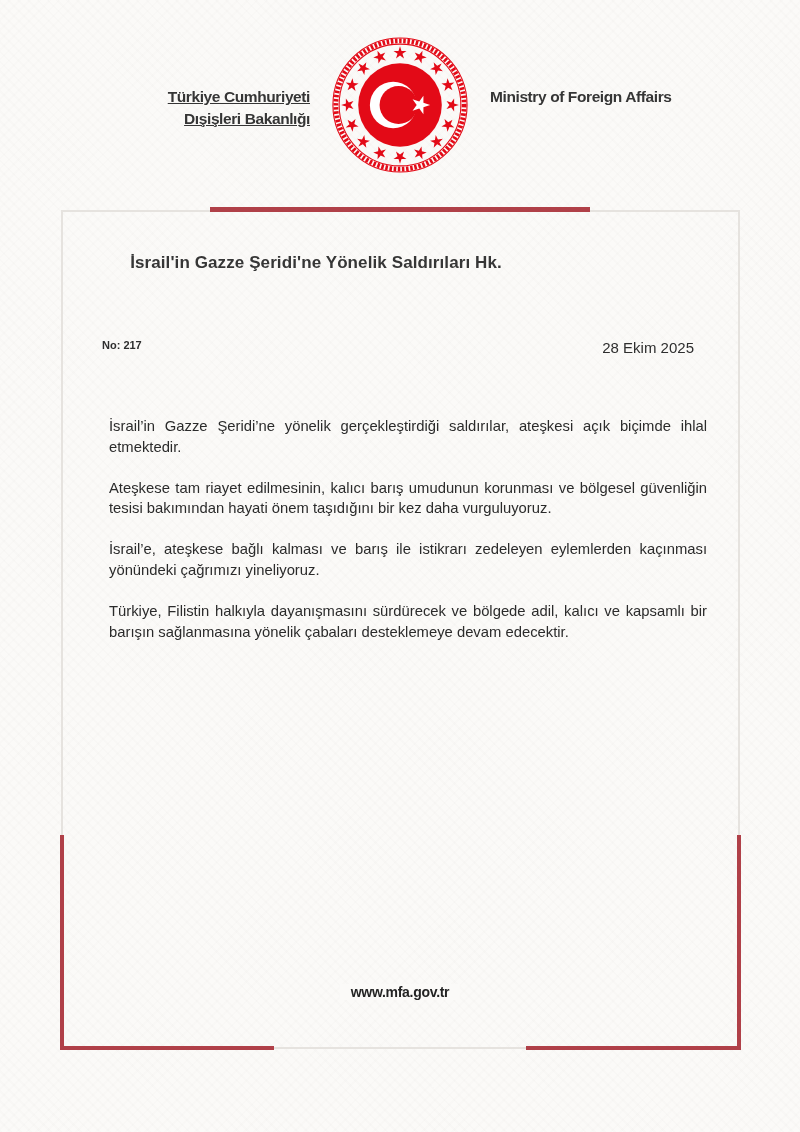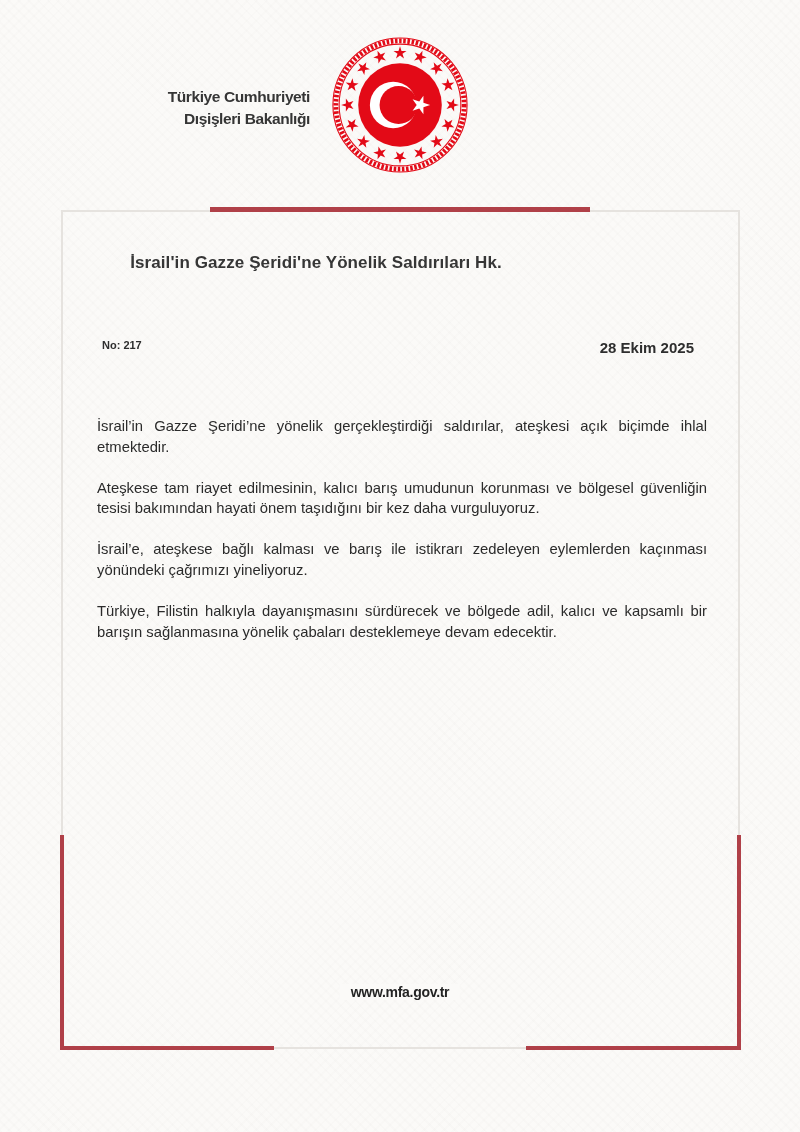--- a/index.html
+++ b/index.html
@@ -11,21 +11,21 @@
     background:#fbfaf8;
     background-image:
       repeating-linear-gradient(45deg,  rgba(120,110,100,0.018) 0 2px, transparent 2px 7px),
       repeating-linear-gradient(-45deg, rgba(120,110,100,0.014) 0 2px, transparent 2px 7px);
   }
 
   
   .hdr-left {
     position:absolute; top:86px; right:490px; text-align:right;
     font-size:15.5px; line-height:22px; font-weight:700;
-    letter-spacing:-0.4px; color:#353535; white-space:nowrap;
+    letter-spacing:-0.4px; color:#353535; white-space:nowrap;text-decoration:underline;
   }
   .hdr-right {
     position:absolute; top:86px; left:490px; text-align:left;
     font-size:15.5px; line-height:22px; font-weight:700;
     letter-spacing:-0.4px; color:#353535; white-space:nowrap;
   }
   .emblem { position:absolute; left:330px; top:35px; width:140px; height:140px; }
 
   
   .fr { position:absolute; }
@@ -46,28 +46,28 @@
   .doc-title {
     position:absolute; top:253px; left:0; width:632px; text-align:center;
     font-size:17px; font-weight:700; color:#363636; letter-spacing:0.1px;
   }
   .doc-no {
     position:absolute; top:339px; left:102px;
     font-size:11px; font-weight:700; color:#2e2e2e;
   }
   .doc-date {
     position:absolute; top:339px; right:106px;
-    font-size:15px; font-weight:700; color:#2e2e2e;
+    font-size:15px; font-weight:400; color:#2e2e2e;
   }
   .doc-body {
     position:absolute; top:416px; left:93px; width:614px;
     font-size:14.8px; line-height:20.8px; color:#2b2b2b;
     text-align:justify;
   }
-  .doc-body p { margin:0 0 20px 4px; }
+  .doc-body p { margin:0 0 20px 16px; }
 
   
   .footer-site {
     position:absolute; top:984px; left:400px; transform:translateX(-50%);
     background:#fbfaf8; padding:0 11px;
     font-size:14px; font-weight:700; letter-spacing:-0.3px; color:#242424;
     white-space:nowrap; z-index:2;
   }
 
   .red-fill { fill:#e30a17; }
@@ -110,20 +110,21 @@
       <use href="#st" transform="rotate(337.5) translate(0,-53.5) scale(7)"></use>
     </g>
 
     <circle r="43" class="red-fill"></circle>
     <circle cx="-7" cy="0" r="24" fill="#ffffff"></circle>
     <circle cx="-1.5" cy="0" r="19.5" class="red-fill"></circle>
     <use href="#st" fill="#ffffff" transform="translate(21,0) rotate(18) scale(10)"></use>
   </svg>
 
   <div class="hdr-right">
+    <div>Ministry of Foreign Affairs</div>
   </div>
 
   <div class="fr fr-gray fr-top-gray"></div>
   <div class="fr fr-red  fr-top-red"></div>
   <div class="fr fr-gray fr-left-gray"></div>
   <div class="fr fr-gray fr-right-gray"></div>
   <div class="fr fr-red  fr-left-red"></div>
   <div class="fr fr-red  fr-right-red"></div>
   <div class="fr fr-gray fr-bot-gray"></div>
   <div class="fr fr-red  fr-bot-red-l"></div>

